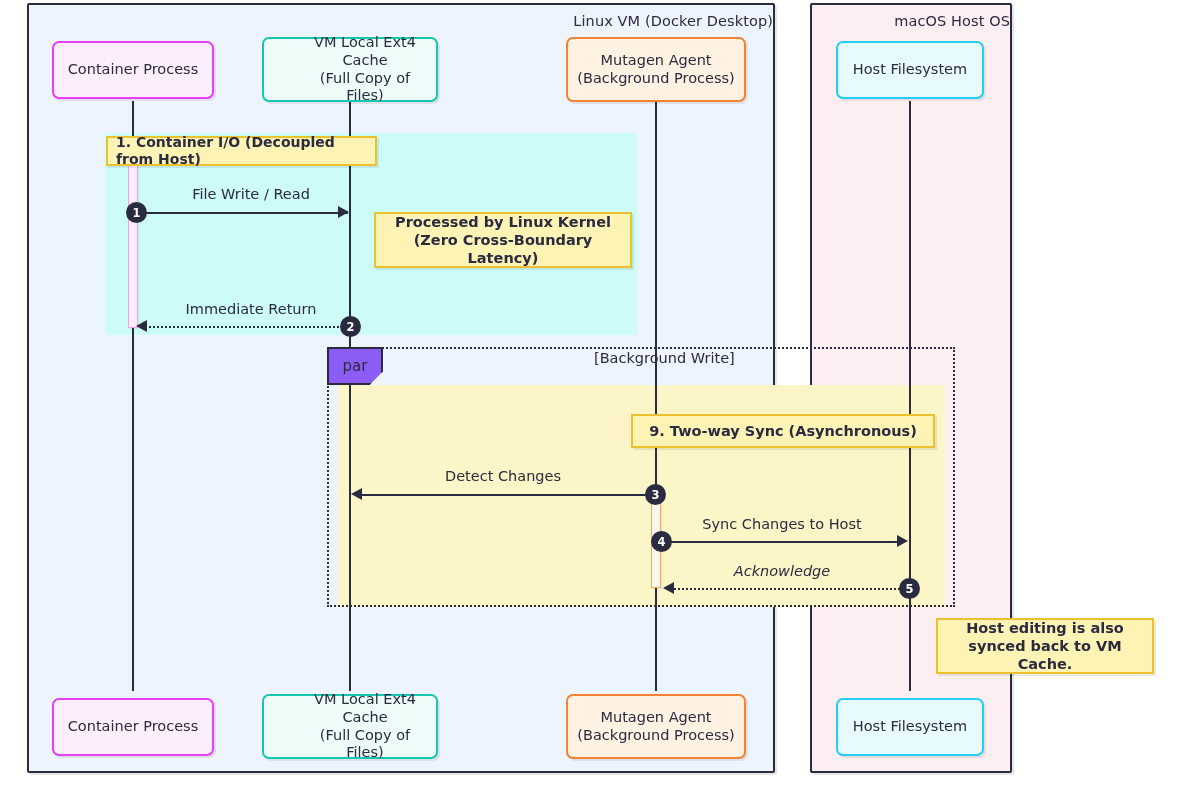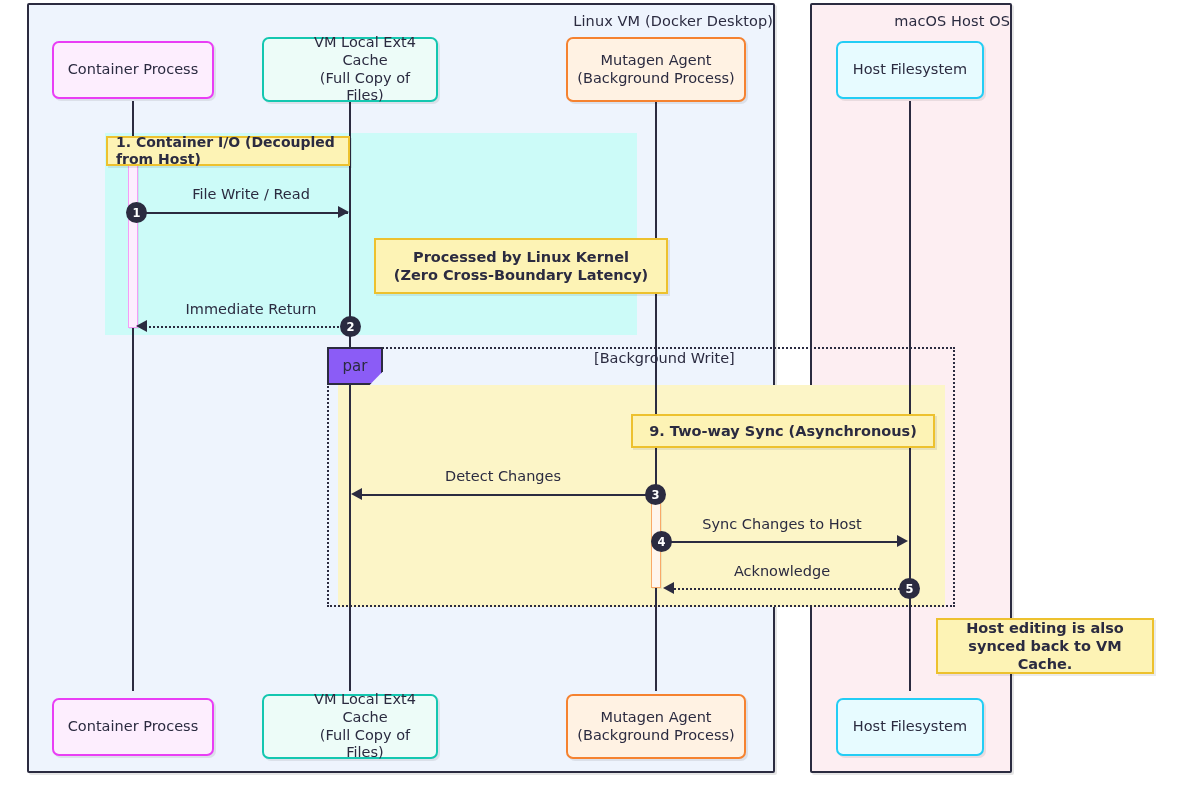--- a/index.html
+++ b/index.html
@@ -194,22 +194,22 @@
 (Background Process)</div>
   <div class="actor cyan" style="left:836px; top:41px; width:148px; height:58px;">Host Filesystem</div>
 
   <div class="actor magenta" style="left:52px;  top:698px; width:162px; height:58px;">Container Process</div>
   <div class="actor teal" style="left:262px; top:694px; width:176px; height:65px;">VM Local Ext4 Cache
 (Full Copy of Files)</div>
   <div class="actor orange" style="left:566px; top:694px; width:180px; height:65px;">Mutagen Agent
 (Background Process)</div>
   <div class="actor cyan" style="left:836px; top:698px; width:148px; height:58px;">Host Filesystem</div>
 
-  <div class="note leftalign" style="left:106px; top:136px; width:244px; height:30px; font-size:14px;">1. Container I/O (Decoupled from Host)</div>
-  <div class="note" style="left:374px; top:238px; width:294px; height:56px;">Processed by Linux Kernel
+  <div class="note leftalign" style="left:106px; top:136px; width:271px; height:30px; font-size:14px;">1. Container I/O (Decoupled from Host)</div>
+  <div class="note" style="left:374px; top:212px; width:258px; height:56px;">Processed by Linux Kernel
 (Zero Cross-Boundary Latency)</div>
   <div class="note" style="left:631px; top:414px; width:304px; height:34px;">9. Two-way Sync (Asynchronous)</div>
   <div class="note" style="left:936px; top:618px; width:218px; height:56px;">Host editing is also
 synced back to VM Cache.</div>
 
   <div class="msg-label" style="left:148px; top:186px; width:206px;">File Write / Read</div>
   <div class="msg-line" style="left:140px; top:212px; width:208px;"></div>
   <div class="arrowhead right" style="left:338px; top:206px;"></div>
   <div class="seq-num" style="left:126px; top:202px;">1</div>
 
@@ -221,18 +221,18 @@
   <div class="msg-label" style="left:400px; top:468px; width:206px;">Detect Changes</div>
   <div class="msg-line" style="left:358px; top:494px; width:298px;"></div>
   <div class="arrowhead left" style="left:351px; top:488px;"></div>
   <div class="seq-num" style="left:645px; top:484px;">3</div>
 
   <div class="msg-label" style="left:676px; top:516px; width:212px;">Sync Changes to Host</div>
   <div class="msg-line" style="left:666px; top:541px; width:236px;"></div>
   <div class="arrowhead right" style="left:897px; top:535px;"></div>
   <div class="seq-num" style="left:651px; top:531px;">4</div>
 
-  <div class="msg-label" style="left:676px; top:563px; width:212px;">Acknowledge</div>
+  <div class="msg-label" style="left:676px; top:563px; width:212px;font-style:italic;">Acknowledge</div>
   <div class="msg-line dotted" style="left:670px; top:588px; width:238px;"></div>
   <div class="arrowhead left" style="left:663px; top:582px;"></div>
   <div class="seq-num" style="left:899px; top:578px;">5</div>
 
 </div>
 
 </body></html>

